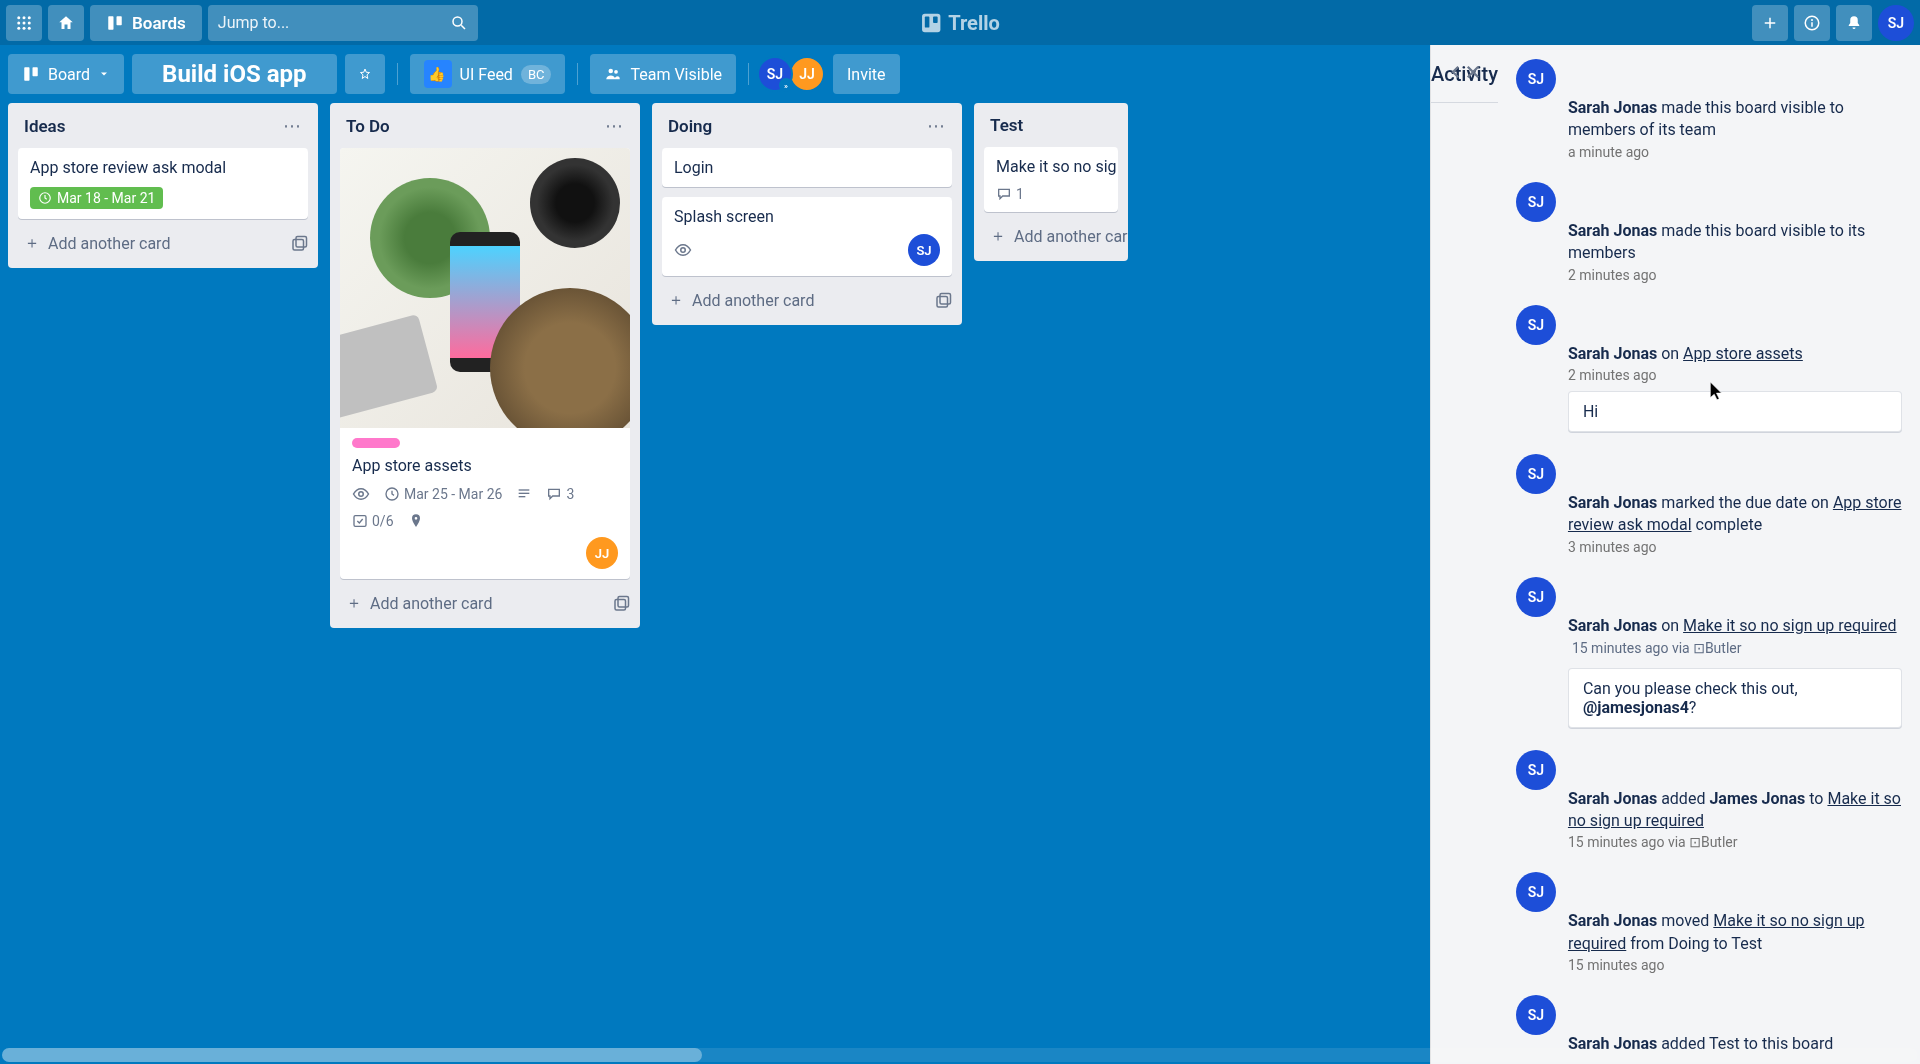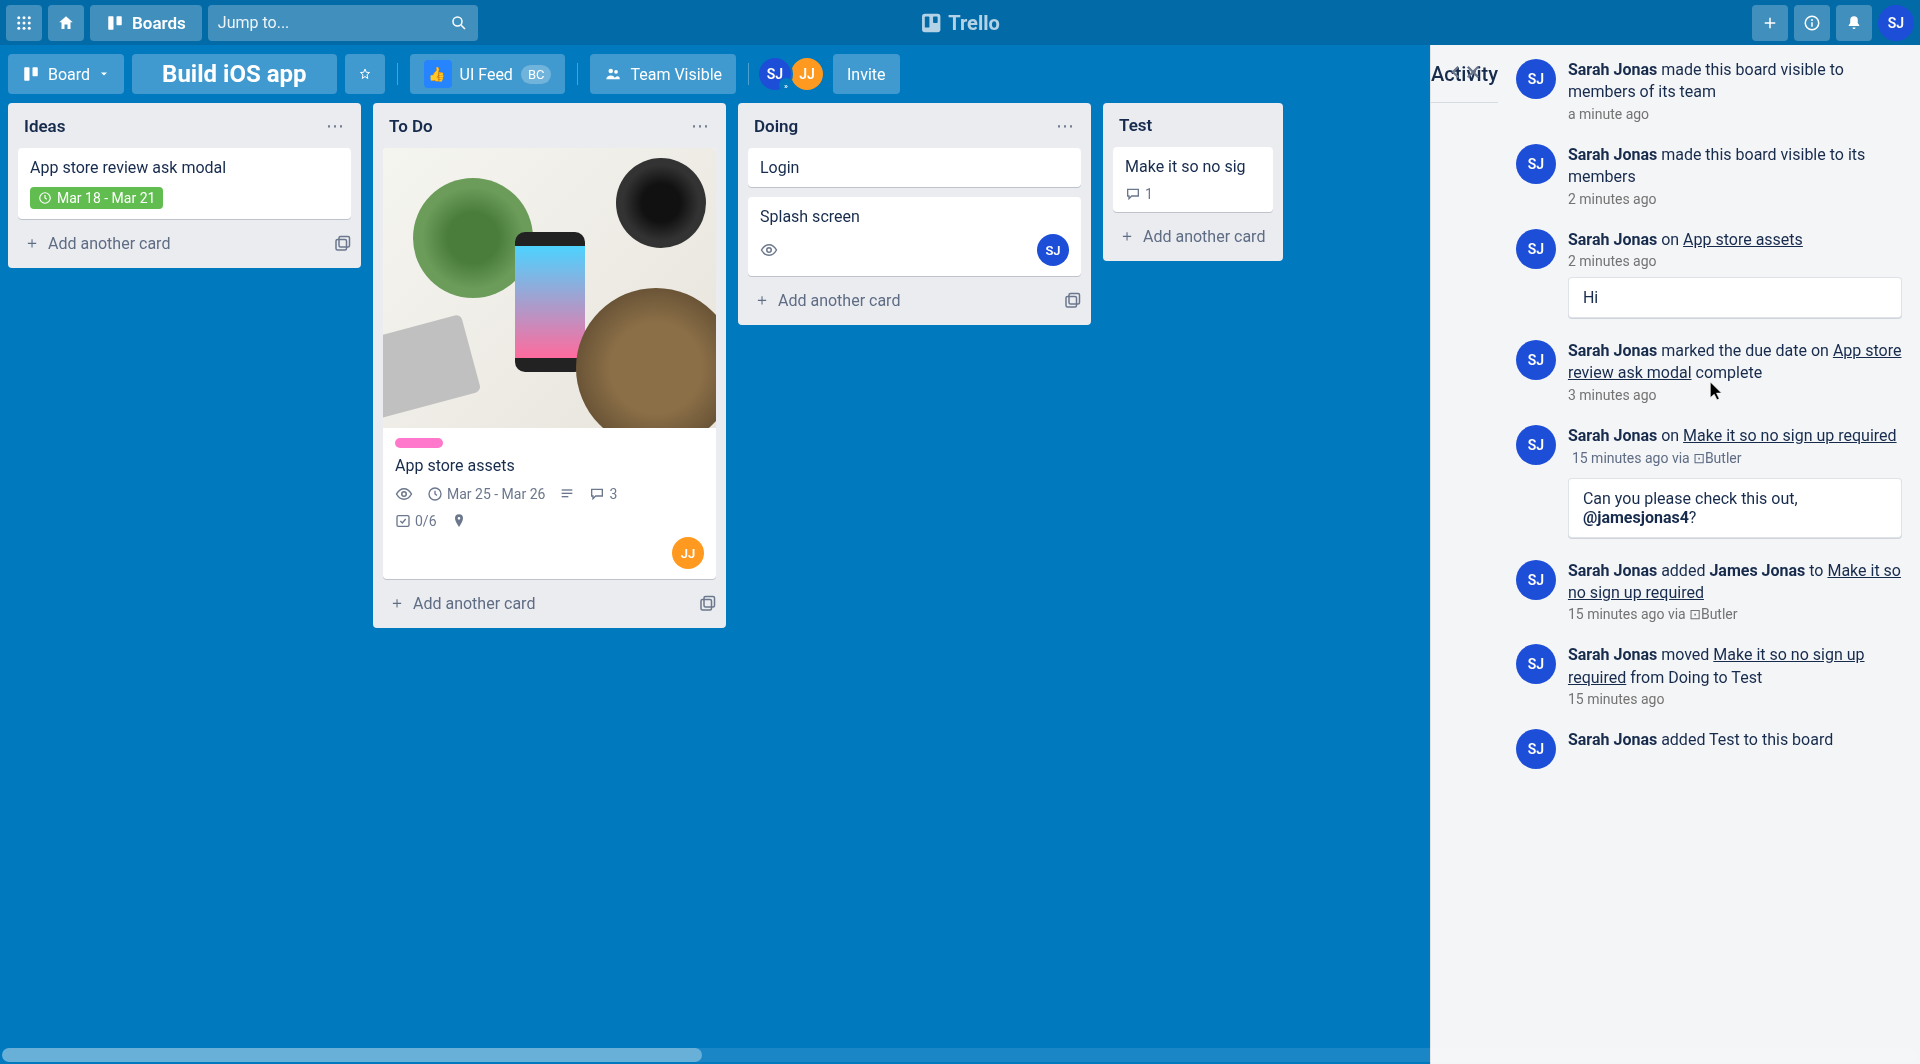--- a/index.html
+++ b/index.html
@@ -28,21 +28,21 @@
 .bh-sep { width: 1px; height: 22px; background: rgba(255,255,255,0.3); margin: 0 4px; }
 .powerup-icon { width: 28px; height: 28px; background: #2684ff; border-radius: 4px; display: flex; align-items: center; justify-content: center; position: relative; }
 .powerup-icon::after { content: '👍'; font-size: 14px; }
 .bc-badge { background: rgba(255,255,255,0.25); padding: 2px 7px; border-radius: 10px; font-size: 13px; }
 .member-stack { display: flex; }
 .member-stack .avatar { width: 36px; height: 36px; margin-left: -4px; border: 2px solid #0079bf; }
 .admin-chev { position: absolute; bottom: -2px; right: -2px; background: #0079bf; border-radius: 50%; width: 14px; height: 14px; display: flex; align-items: center; justify-content: center; font-size: 8px; }
 
 
 .board { display: flex; padding: 0 8px; gap: 12px; height: calc(100% - 103px - 16px); overflow-x: auto; align-items: flex-start; }
-.list { background: #ebecf0; border-radius: 4px; width: 353px; flex-shrink: 0; padding: 10px; display: flex; flex-direction: column; gap: 10px; }
+.list { background: #ebecf0; border-radius: 4px; width: 310px; flex-shrink: 0; padding: 10px; display: flex; flex-direction: column; gap: 10px; }
 .list-header { display: flex; align-items: center; justify-content: space-between; padding: 2px 6px; }
 .list-title { font-size: 17px; font-weight: 600; color: #172b4d; }
 .list-menu { color: #6b778c; font-size: 18px; cursor: pointer; letter-spacing: 1px; }
 
 .card { background: #fff; border-radius: 4px; padding: 10px 12px; box-shadow: 0 1px 0 rgba(9,30,66,.2); font-size: 16px; color: #172b4d; cursor: pointer; }
 .card-cover { height: 280px; background: linear-gradient(135deg, #f5f5f0 0%, #e8e4dc 100%); border-radius: 4px 4px 0 0; margin: -10px -12px 10px -12px; position: relative; overflow: hidden; }
 .label-pink { width: 48px; height: 10px; background: #ff78cb; border-radius: 5px; margin-bottom: 8px; }
 .card-badges { display: flex; align-items: center; gap: 14px; margin-top: 10px; color: #6b778c; font-size: 14px; flex-wrap: wrap; }
 .badge { display: flex; align-items: center; gap: 4px; }
 .badge-due { background: #61bd4f; color: #fff; padding: 3px 8px; border-radius: 4px; font-size: 14px; display: flex; align-items: center; gap: 5px; }
@@ -55,21 +55,21 @@
 
 
 .activity-panel { position: absolute; right: 0; top: 45px; bottom: 0; width: 490px; background: #f4f5f7; display: flex; flex-direction: row; border-left: 1px solid rgba(0,0,0,0.08); }
 .panel-header { height: 58px; display: flex; align-items: center; justify-content: center; border-bottom: 1px solid rgba(9,30,66,.13); position: relative; }
 .panel-title { font-size: 20px; font-weight: 500; color: #172b4d; }
 .panel-back { position: absolute; left: 16px; color: #6b778c; font-size: 22px; cursor: pointer; }
 .panel-close { position: absolute; right: 16px; color: #6b778c; font-size: 22px; cursor: pointer; }
 .panel-body { flex: 1; overflow-y: auto; padding: 14px 18px; }
 .activity-item { display: flex; gap: 12px; margin-bottom: 22px; }
 .activity-item .avatar { width: 40px; height: 40px; flex-shrink: 0; }
-.activity-text { font-size: 16px; color: #172b4d; line-height: 1.4; }
+.activity-text { font-size: 16px; color: #172b4d; line-height: 1.4; margin-top: 38px; }
 .activity-text .user { font-weight: 700; }
 .activity-text .link { text-decoration: underline; }
 .activity-time { font-size: 14px; color: #737373; margin-top: 2px; }
 .activity-comment { background: #fff; border: 1px solid rgba(9,30,66,.13); border-radius: 4px; padding: 10px 14px; margin-top: 8px; box-shadow: 0 1px 0 rgba(9,30,66,.15); font-size: 16px; }
 .butler-badge { display: inline-flex; align-items: center; gap: 3px; }
 
 
 .h-scroll { position: absolute; bottom: 2px; left: 2px; right: 2px; height: 14px; background: rgba(255,255,255,0.1); border-radius: 7px; }
 .h-thumb { height: 100%; width: 700px; background: rgba(255,255,255,0.35); border-radius: 7px; }
 
@@ -332,21 +332,21 @@
           <span>＋</span>
           <span>Add another card</span>
         </div>
       <svg class="icon template-icon" viewBox="0 0 24 24" fill="#6b778c">
           <rect x="4" y="6" width="14" height="14" rx="2" fill="none" stroke="#6b778c" stroke-width="2"></rect>
           <rect x="8" y="2" width="14" height="14" rx="2" fill="none" stroke="#6b778c" stroke-width="2"></rect>
         </svg>
     </div>
   </div>
 
-  <div class="list" style="width:180px;overflow:hidden">
+  <div class="list" style="width:154px;overflow:hidden">
     <div class="list-header">
       <span class="list-title">Test</span>
     </div>
     <div class="card">
       <div style="white-space:nowrap">Make it so no sig</div>
       <div class="card-badges">
         <span class="badge">
             <svg width="16" height="16" viewBox="0 0 24 24" fill="none" stroke="#6b778c" stroke-width="2">
               <path d="M4 5h16v10H10l-4 4v-4H4z"></path>
             </svg>

